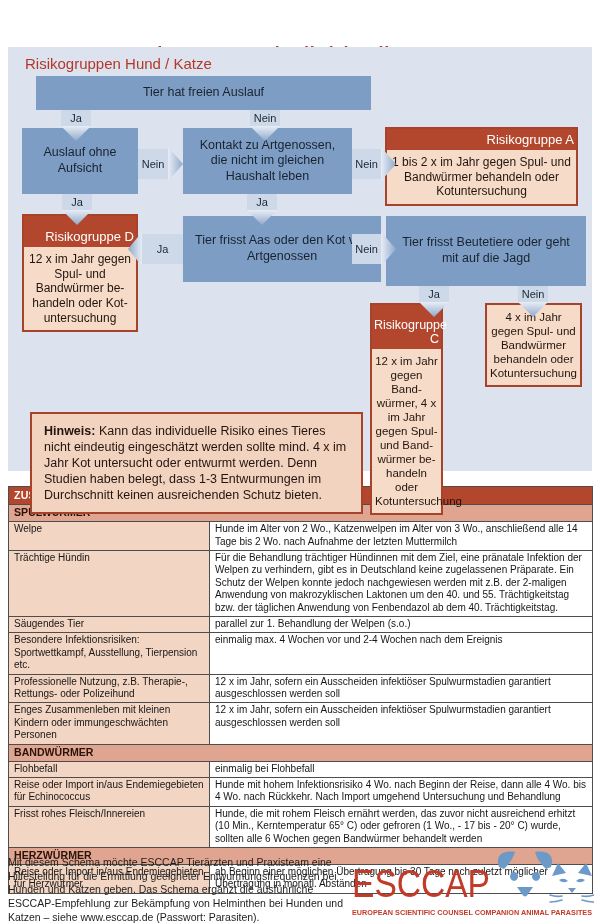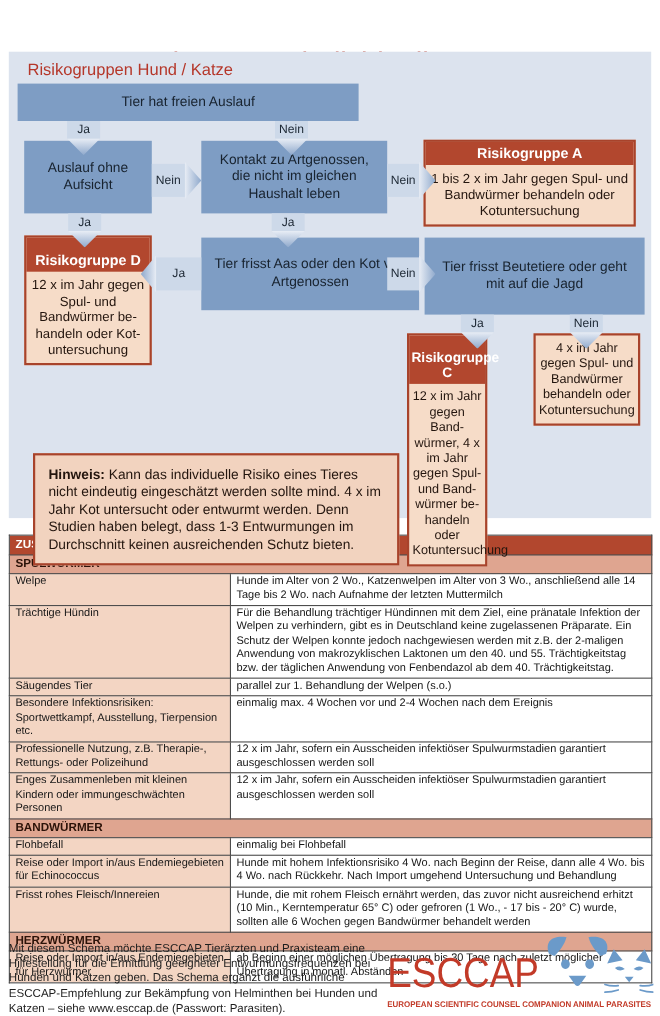--- a/index.html
+++ b/index.html
@@ -22,22 +22,22 @@
   }
   .qbox{
     position:absolute;background:#7e9dc4;color:#18232f;z-index:1;
     display:flex;align-items:center;justify-content:center;text-align:center;
     font-size:12.5px;line-height:1.25;padding:0 8px;box-sizing:border-box;
   }
   .risk{
     position:absolute;border:2px solid #a8432b;background:#f6dcc8;z-index:2;box-sizing:border-box;
   }
   .rhead{
-    background:#b2472e;color:#ffffff;font-weight:bold;font-size:13px;
-    text-align:center;padding:3px 2px;
+    background:#b2472e;color:#ffffff;font-weight:normal;font-size:13px;
+    text-align:right;padding:3px 2px;
   }
   .rhead.notch{padding-top:13px;}
   .rbody{
     font-size:11.5px;color:#23150e;text-align:center;line-height:1.22;padding:5px 3px;
   }
   
   .va{position:absolute;width:30px;z-index:3;display:flex;flex-direction:column;align-items:center;}
   .va .lab{
     width:30px;text-align:center;background:#cdd9e9;color:#1c2733;
     font-size:11px;height:16px;line-height:16px;
@@ -93,21 +93,21 @@
   .logo{position:absolute;left:352px;top:850px;width:242px;height:70px;}
 </style>
 </head>
 <body>
 
 <div class="page-title">ESCCAP-Schema zur individuellen Entwurmung</div>
 
 <div class="panel">
   <div class="panel-title">Risikogruppen Hund / Katze</div>
 
-  <div class="qbox" style="left:8px;top:29px;width:310px;height:34px;">Tier hat freien Auslauf</div>
+  <div class="qbox" style="left:28px;top:29px;width:335px;height:34px;">Tier hat freien Auslauf</div>
   <div class="qbox" style="left:14px;top:81px;width:116px;height:66px;">Auslauf ohne Aufsicht</div>
   <div class="qbox" style="left:175px;top:81px;width:169px;height:66px;">Kontakt zu Artgenossen, die nicht im gleichen Haushalt leben</div>
   <div class="qbox" style="left:175px;top:169px;width:198px;height:66px;">Tier frisst Aas oder den Kot von Artgenossen</div>
   <div class="qbox" style="left:378px;top:169px;width:200px;height:70px;">Tier frisst Beutetiere oder geht mit auf die Jagd</div>
 
   <div class="risk" style="left:377px;top:80px;width:193px;">
     <div class="rhead">Risikogruppe A</div>
     <div class="rbody" style="font-size:12px;">1 bis 2 x im Jahr gegen Spul- und Bandwürmer behan­deln oder Kotuntersuchung</div>
   </div>
   <div class="risk" style="left:14px;top:167px;width:116px;">

